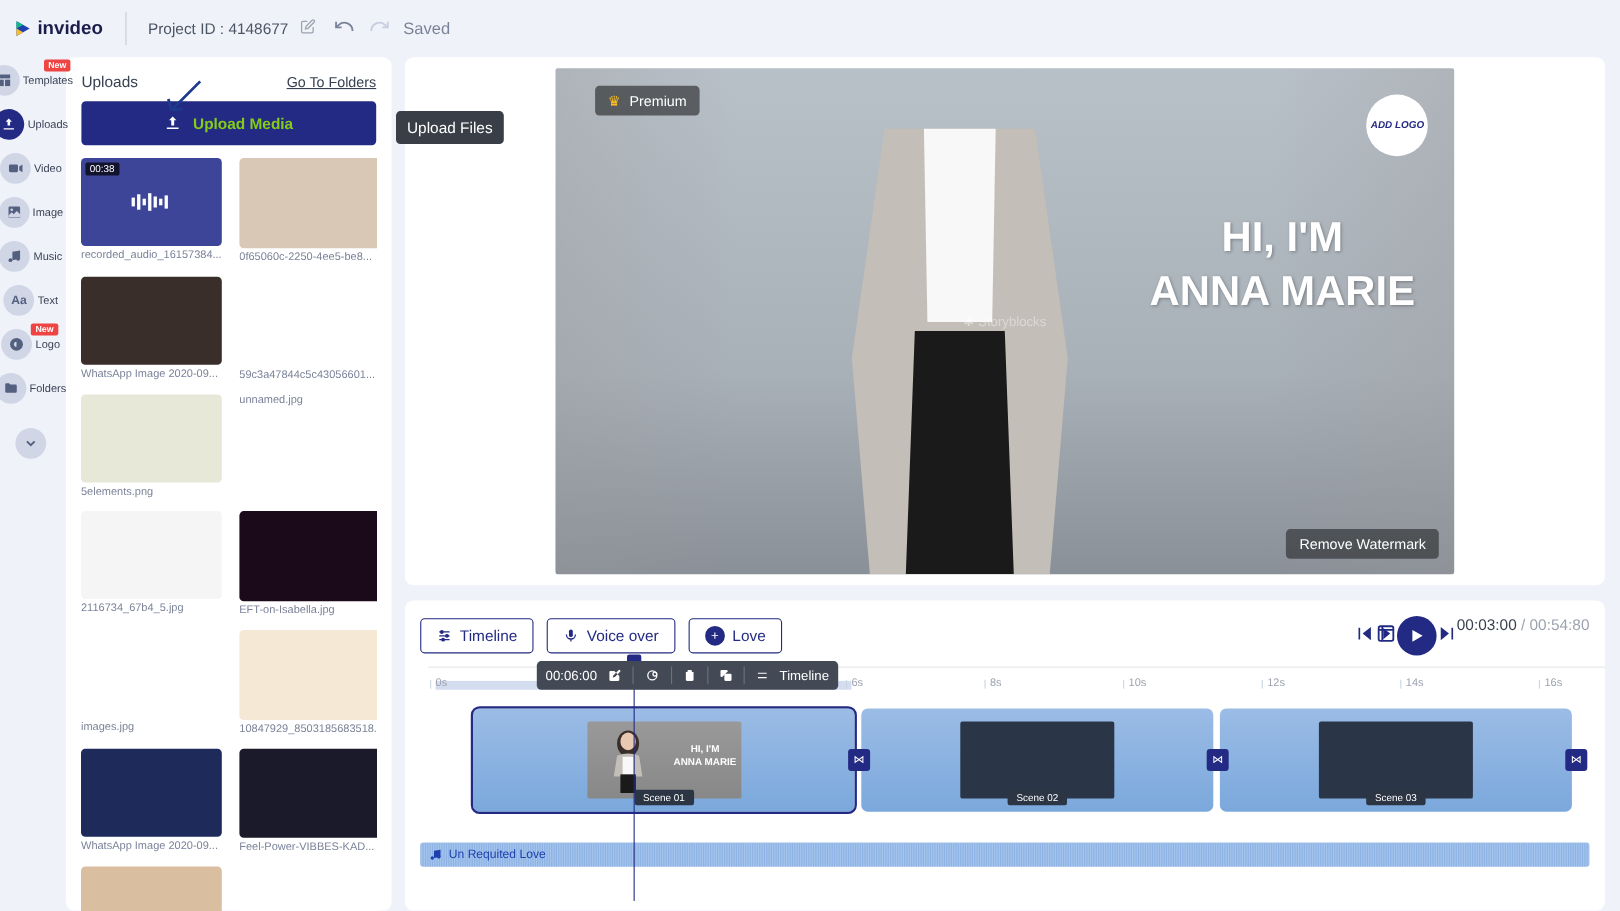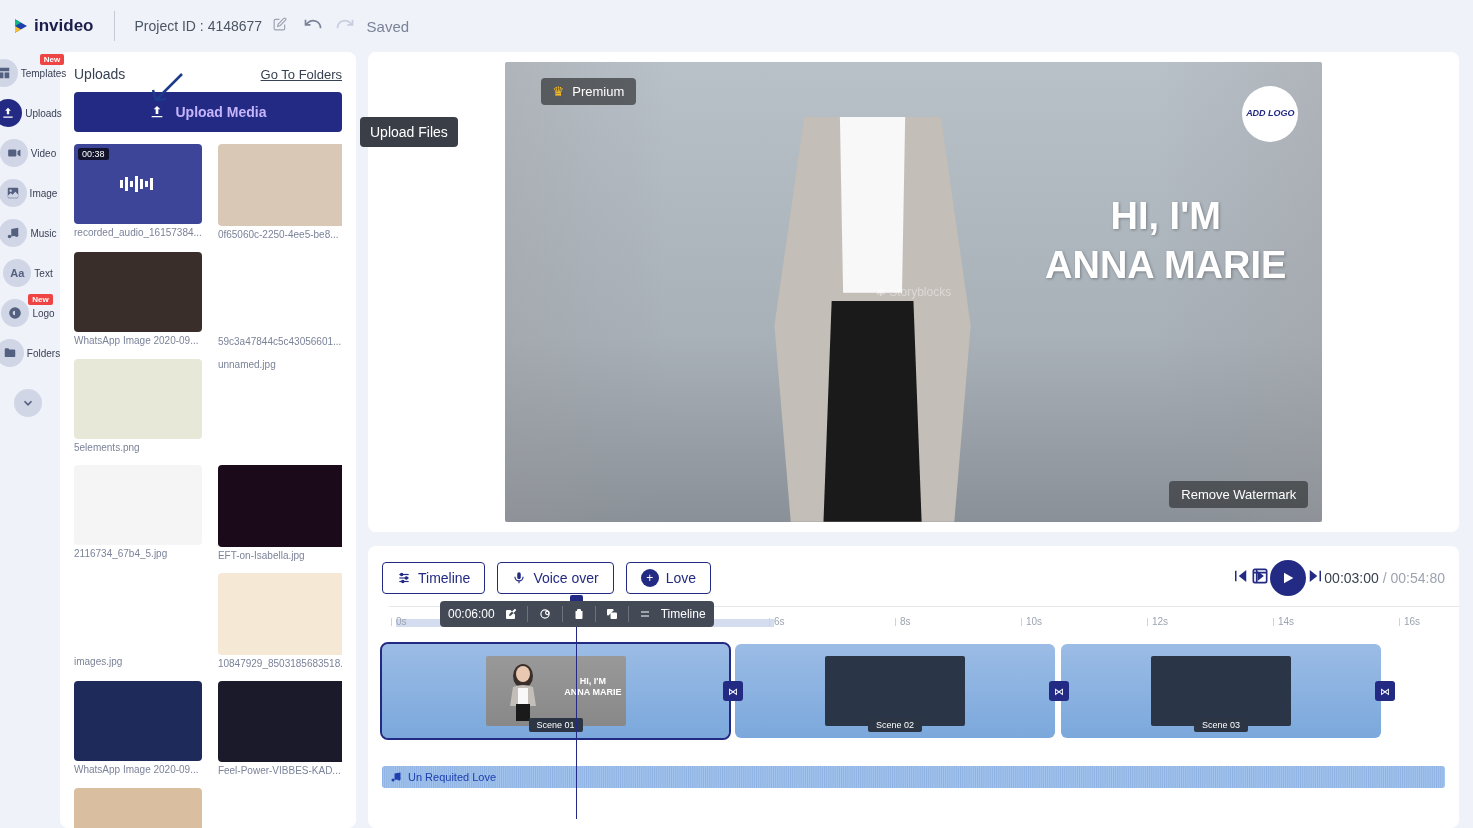--- a/index.html
+++ b/index.html
@@ -25,70 +25,70 @@
     .sidebar-icon-wrap { width: 28px; height: 28px; border-radius: 50%; background: #d0d6e6; display: flex; align-items: center; justify-content: center; color: #546080; }
     .sidebar-icon-wrap.active { background: #232a83; color: white; }
     .sidebar-label { font-size: 10px; color: #3b4256; font-weight: 500; }
     .new-badge { position: absolute; top: -2px; right: 2px; background: #ef4444; color: white; font-size: 8px; padding: 1px 4px; border-radius: 2px; font-weight: 700; }
     .sidebar-expand { margin-top: 10px; }
     
     .uploads-panel { width: 296px; background: white; border-radius: 8px; display: flex; flex-direction: column; padding: 14px 14px 0 14px; margin-left: 4px; margin-right: 12px; overflow: hidden; }
     .uploads-header { display: flex; justify-content: space-between; align-items: center; margin-bottom: 10px; }
     .uploads-title { font-size: 14px; color: #374151; font-weight: 500; }
     .folders-link { font-size: 13px; color: #374151; text-decoration: underline; font-weight: 500; }
-    .upload-btn { background: #232a83; color: #c4b5fd; border: none; border-radius: 4px; padding: 12px; font-size: 14px; font-weight: 600; display: flex; align-items: center; justify-content: center; gap: 10px; margin-bottom: 12px; cursor: pointer; width: 100%; position: relative; }
+    .upload-btn { background: #232a83; color: #84cc16; border: none; border-radius: 4px; padding: 12px; font-size: 14px; font-weight: 600; display: flex; align-items: center; justify-content: center; gap: 10px; margin-bottom: 12px; cursor: pointer; width: 100%; position: relative; }
     .annotation { position: absolute; top: -20px; left: 70px; color: #1e3a8a; font-size: 30px; pointer-events: none; }
     
     .media-grid { display: grid; grid-template-columns: 1fr 1fr; gap: 12px 16px; overflow-y: auto; flex: 1; padding-right: 8px; }
     .media-grid::-webkit-scrollbar { width: 6px; }
     .media-grid::-webkit-scrollbar-thumb { background: #cbd5e1; border-radius: 3px; }
     .media-item { display: flex; flex-direction: column; gap: 3px; cursor: pointer; }
     .media-thumb { width: 100%; aspect-ratio: 16/10; border-radius: 4px; background: #e2e8f0; position: relative; overflow: hidden; display: flex; align-items: center; justify-content: center; }
     .media-label { font-size: 10px; color: #7b8399; white-space: nowrap; overflow: hidden; text-overflow: ellipsis; }
     .media-duration { position: absolute; top: 4px; left: 4px; background: rgba(0,0,0,0.7); color: white; font-size: 9px; padding: 1px 4px; border-radius: 2px; }
     
     .workspace { flex: 1; display: flex; flex-direction: column; gap: 14px; padding-right: 14px; position: relative; }
     
-    .upload-tooltip { position: absolute; top: 65px; left: -8px; background: #3a3e47; color: white; padding: 7px 10px; border-radius: 4px; font-size: 14px; z-index: 10; }
+    .upload-tooltip { position: absolute; top: 49px; left: -8px; background: #3a3e47; color: white; padding: 7px 10px; border-radius: 4px; font-size: 14px; z-index: 10; }
     
     .preview-panel { flex: 1; background: white; border-radius: 8px; display: flex; align-items: center; justify-content: center; padding: 10px; position: relative; }
     .video-canvas { height: 100%; aspect-ratio: 16/9; background: linear-gradient(to bottom, #b8c0c8 0%, #a8b0b8 60%, #8a9098 100%); position: relative; border-radius: 2px; overflow: hidden; }
     .canvas-bg { position: absolute; inset: 0; background: linear-gradient(90deg, #999 0%, transparent 20%, transparent 80%, #999 100%); opacity: 0.3; }
     .premium-badge { position: absolute; top: 16px; left: 36px; background: rgba(0,0,0,0.5); color: white; padding: 6px 12px; border-radius: 4px; font-size: 13px; display: flex; align-items: center; gap: 8px; }
     .crown-icon { color: #fbbf24; }
     .add-logo-circle { position: absolute; top: 24px; right: 24px; width: 56px; height: 56px; background: white; border-radius: 50%; display: flex; align-items: center; justify-content: center; font-size: 9px; font-weight: 700; color: #232a83; line-height: 1.1; font-style: italic; }
     .canvas-text { position: absolute; top: 130px; right: 36px; color: white; font-size: 38px; font-weight: 800; text-align: center; line-height: 1.3; text-shadow: 1px 1px 3px rgba(0,0,0,0.3); }
     .watermark-text { position: absolute; top: 50%; left: 50%; transform: translate(-50%,-50%); color: rgba(255,255,255,0.4); font-size: 12px; }
     .remove-watermark { position: absolute; bottom: 14px; right: 14px; background: rgba(0,0,0,0.45); color: white; padding: 6px 12px; border-radius: 4px; font-size: 13px; cursor: pointer; }
     .person-shape { position: absolute; left: 25%; top: 12%; width: 40%; height: 88%; }
     
     .timeline-panel { height: 282px; background: white; border-radius: 8px; display: flex; flex-direction: column; padding: 14px; }
     .timeline-controls { display: flex; justify-content: space-between; align-items: center; margin-bottom: 10px; }
     .timeline-btns { display: flex; gap: 12px; }
     .ctrl-btn { border: 1px solid #232a83; background: white; color: #232a83; border-radius: 4px; padding: 6px 14px; font-size: 14px; font-weight: 500; display: flex; align-items: center; gap: 7px; cursor: pointer; }
     .scene-add { background: #232a83; color: white; width: 18px; height: 18px; border-radius: 50%; display: inline-flex; align-items: center; justify-content: center; font-size: 12px; }
-    .playback-controls { display: flex; align-items: center; }
+    .playback-controls { display: flex; }
     .pb-btn { background: none; border: none; color: #232a83; cursor: pointer; font-size: 16px; }
     .play-btn { width: 36px; height: 36px; background: #232a83; color: white; border: none; border-radius: 50%; display: flex; align-items: center; justify-content: center; cursor: pointer; }
     .time-display { font-size: 14px; color: #374151; font-weight: 500; }
     .time-display .total { color: #9ca3af; }
     
     .timeline-ruler { height: 28px; border-top: 1px solid #e5e7eb; position: relative; margin: 0 -14px 0 7px; padding-left: 7px; }
     .ruler-bar { position: absolute; top: 12px; left: 7px; height: 8px; background: #d4dcf0; width: 378px; }
     .ruler-tick { position: absolute; top: 9px; font-size: 10px; color: #9ca3af; }
     .ruler-tick::before { content: ''; position: absolute; left: -5px; top: 2px; width: 1px; height: 8px; background: #cbd5e1; }
     
     .playhead { position: absolute; top: -8px; left: 187px; width: 1px; height: 220px; background: #232a83; z-index: 5; }
     .playhead::before { content: ''; position: absolute; top: -4px; left: -6px; width: 13px; height: 13px; background: #232a83; border-radius: 2px 2px 0 0; }
     .playhead::after { content: ''; position: absolute; top: 8px; left: -5px; border: 5.5px solid transparent; border-top-color: #232a83; }
     
     .clip-toolbar { position: absolute; top: -43px; left: 58px; background: #434a56; border-radius: 4px; padding: 5px 8px; display: flex; align-items: center; gap: 10px; color: white; font-size: 12px; z-index: 6; }
     .clip-toolbar-sep { width: 1px; height: 16px; background: #6b7280; }
     
-    .scenes-track { display: flex; gap: 6px; position: relative; margin-top: 10px; height: 114px; }
+    .scenes-track { display: flex; gap: 6px; position: relative; margin-top: 10px; height: 114px; margin-left: 48px; }
     .scene-clip { height: 94px; border-radius: 6px; background: linear-gradient(to bottom, #9bbce5, #7ba8dc); position: relative; display: flex; align-items: center; justify-content: center; flex-shrink: 0; }
     .scene-clip.selected { outline: 2px solid #232a83; }
     .scene-thumb { width: 140px; height: 70px; background: #6b7280; border-radius: 2px; position: relative; overflow: hidden; }
     .scene-thumb-text { position: absolute; right: 4px; top: 20px; color: white; font-size: 9px; font-weight: 700; text-align: center; line-height: 1.2; }
     .scene-label { position: absolute; bottom: 6px; left: 50%; transform: translateX(-50%); background: #2b3544; color: white; font-size: 9px; padding: 2px 8px; border-radius: 2px; }
     .transition-badge { position: absolute; right: -14px; top: 50%; transform: translateY(-50%); width: 20px; height: 20px; background: #232a83; border-radius: 3px; z-index: 2; display: flex; align-items: center; justify-content: center; color: white; font-size: 10px; }
     
     .audio-track { height: 22px; background: #a4c5ee; border-radius: 3px; display: flex; align-items: center; gap: 6px; padding: 0 8px; font-size: 11px; color: #1e40af; margin-top: 8px; position: relative; overflow: hidden; }
     .audio-wave { position: absolute; inset: 0; opacity: 0.4; }
     

